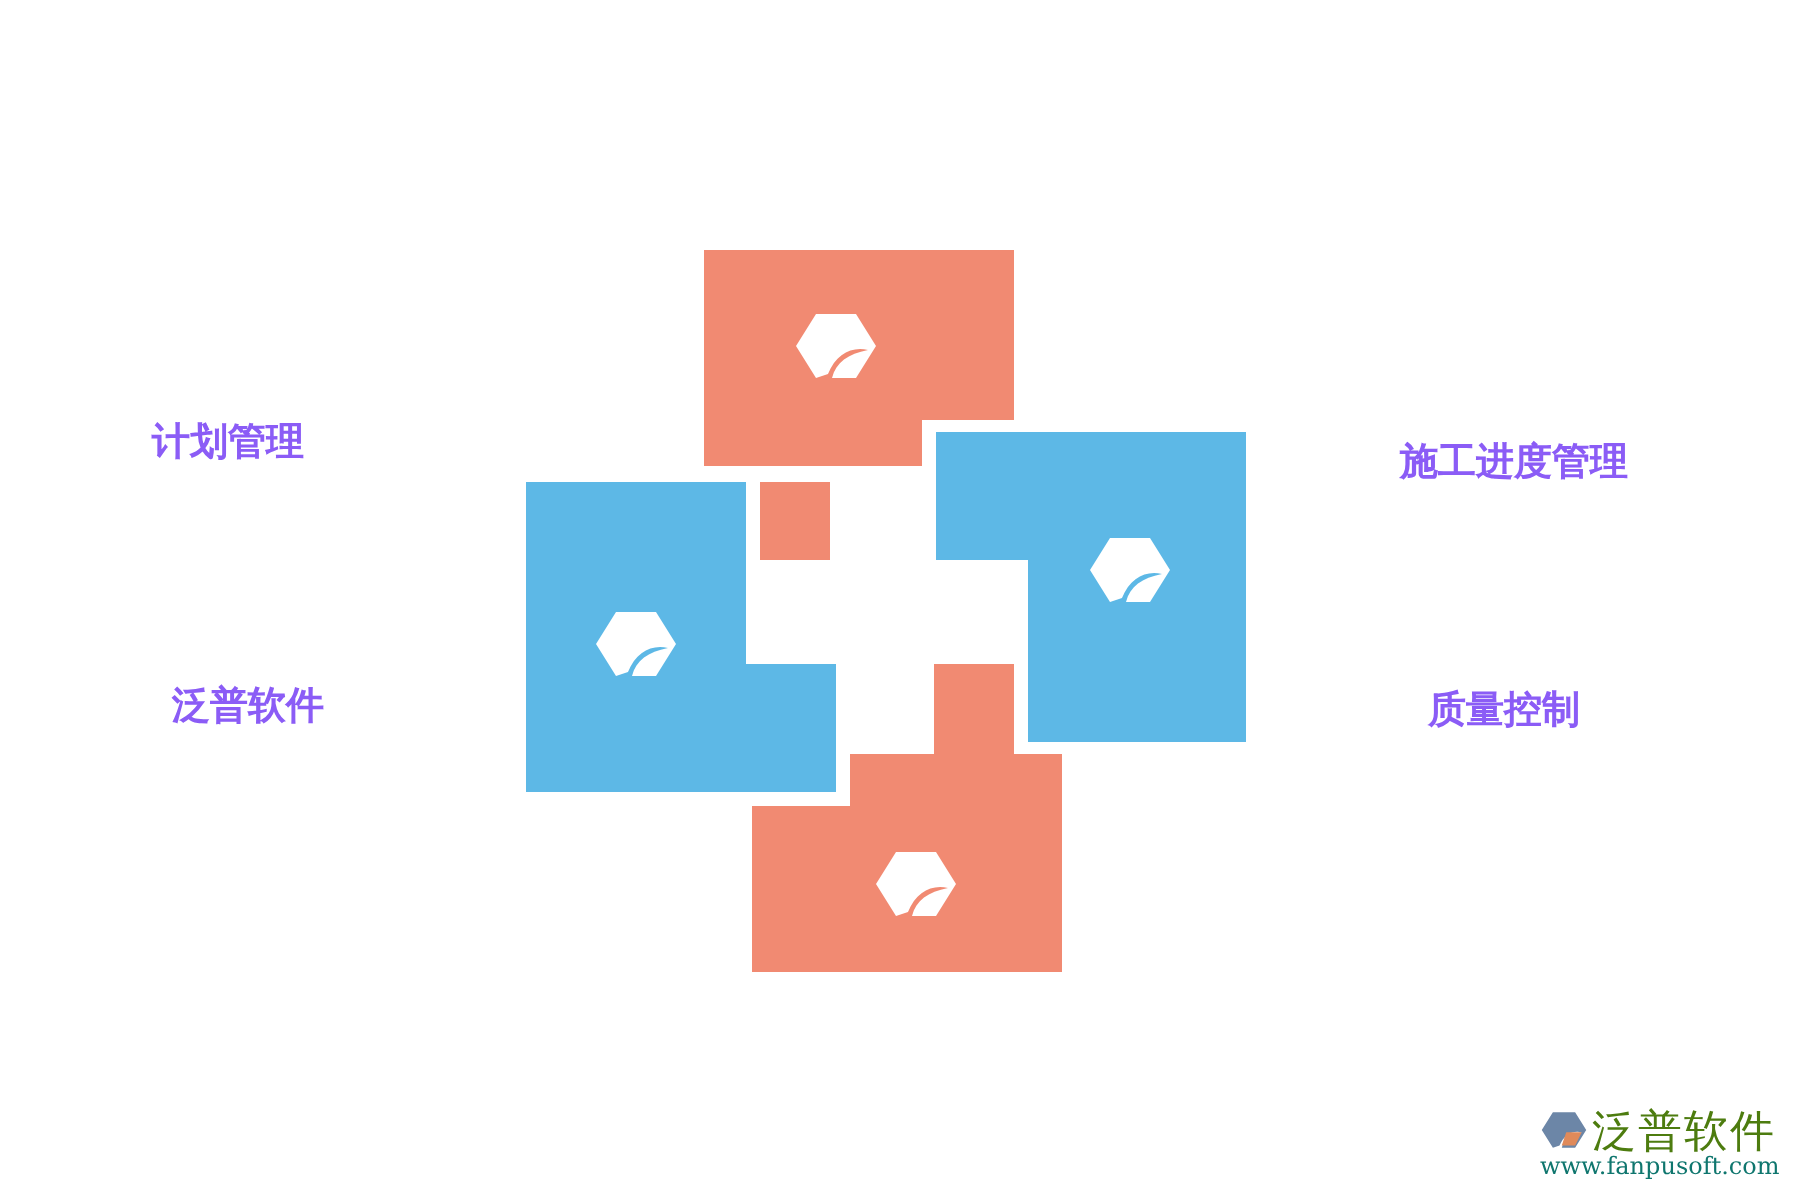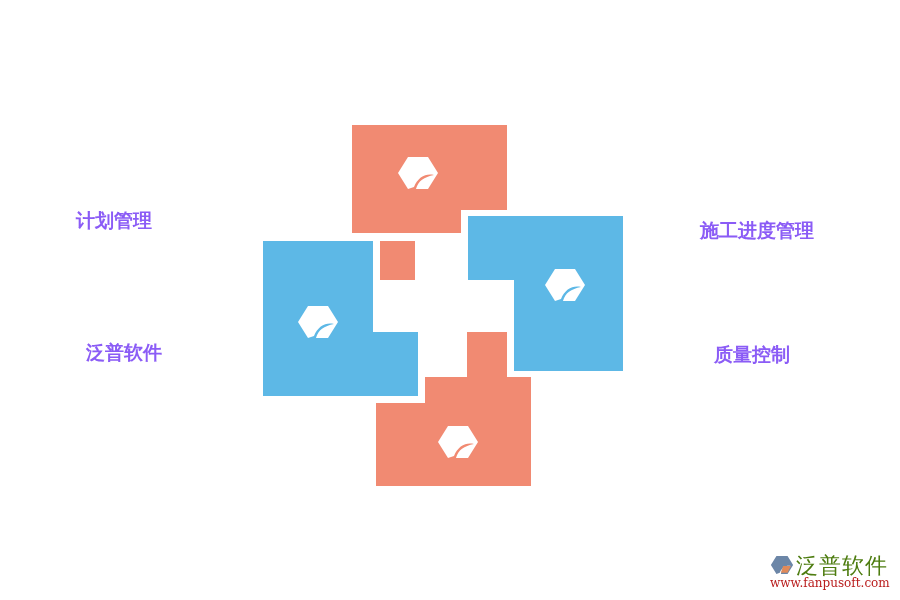--- a/index.html
+++ b/index.html
@@ -2,21 +2,21 @@
 <html><head>
 <meta charset="utf-8">
 <style>
   html,body{margin:0;padding:0;background:#ffffff;}
   body{width:900px;height:600px;position:relative;overflow:hidden;font-family:"DejaVu Sans","Liberation Sans",sans-serif;}
   .blk{position:absolute;}
   .label{position:absolute;font-size:19px;font-weight:bold;color:#8b5cf6;white-space:nowrap;}
   .icon{position:absolute;width:40px;height:36px;}
   .logo{position:absolute;left:770px;top:553px;}
   .logo-cn{position:absolute;left:26px;top:-2px;font-size:22px;color:#4d7c0f;white-space:nowrap;letter-spacing:1px;}
-  .logo-url{position:absolute;left:0;top:23px;font-size:12px;color:#b91c1c;font-family:"DejaVu Serif","Liberation Serif",serif;white-space:nowrap;}
+  .logo-url{position:absolute;left:0;top:23px;font-size:12px;color:#0f766e;font-family:"DejaVu Serif","Liberation Serif",serif;white-space:nowrap;}
 </style>
 </head>
 <body>
 
 <svg class="blk" style="left:0;top:0" width="900" height="600">
   <polygon points="352,125 507,125 507,210 461,210 461,233 352,233" fill="#f18a72"></polygon>
 
   <rect x="380" y="241" width="35" height="39" fill="#f18a72"></rect>
 
   <polygon points="263,241 373,241 373,332 418,332 418,396 263,396" fill="#5db8e6"></polygon>

